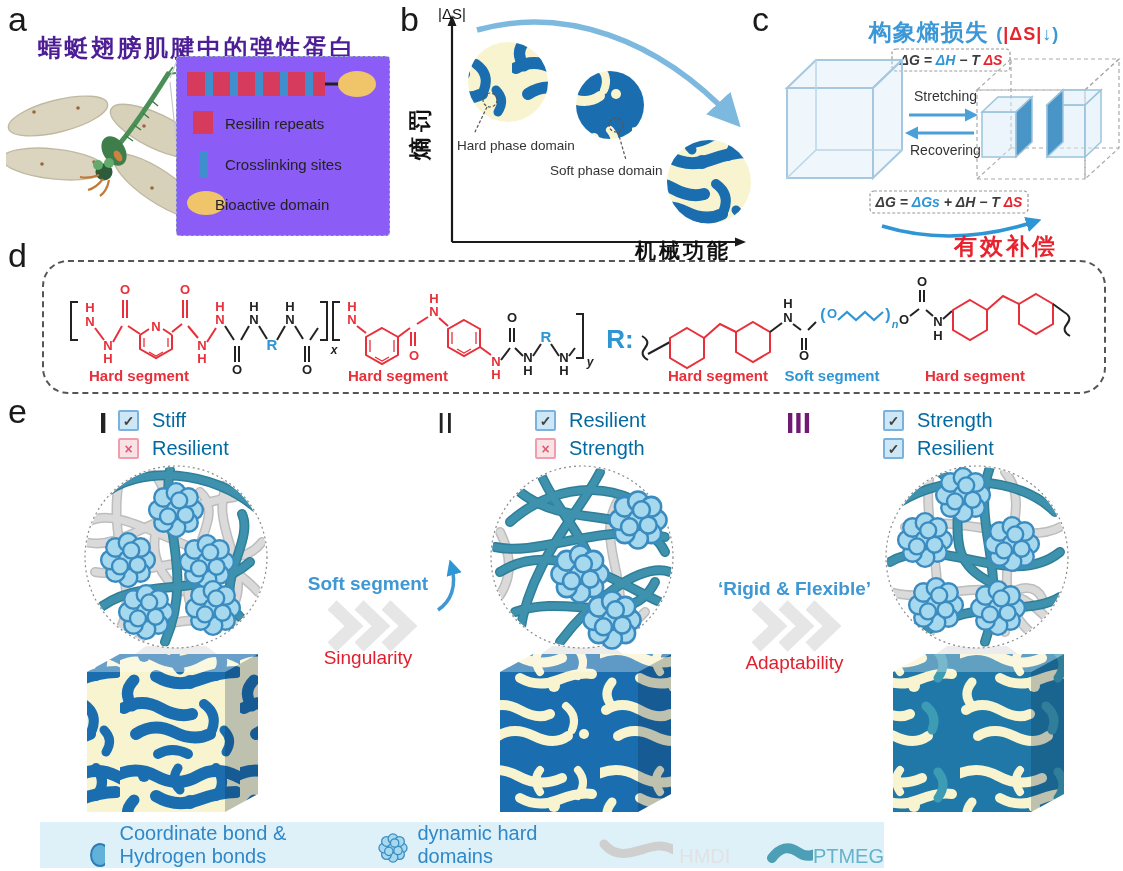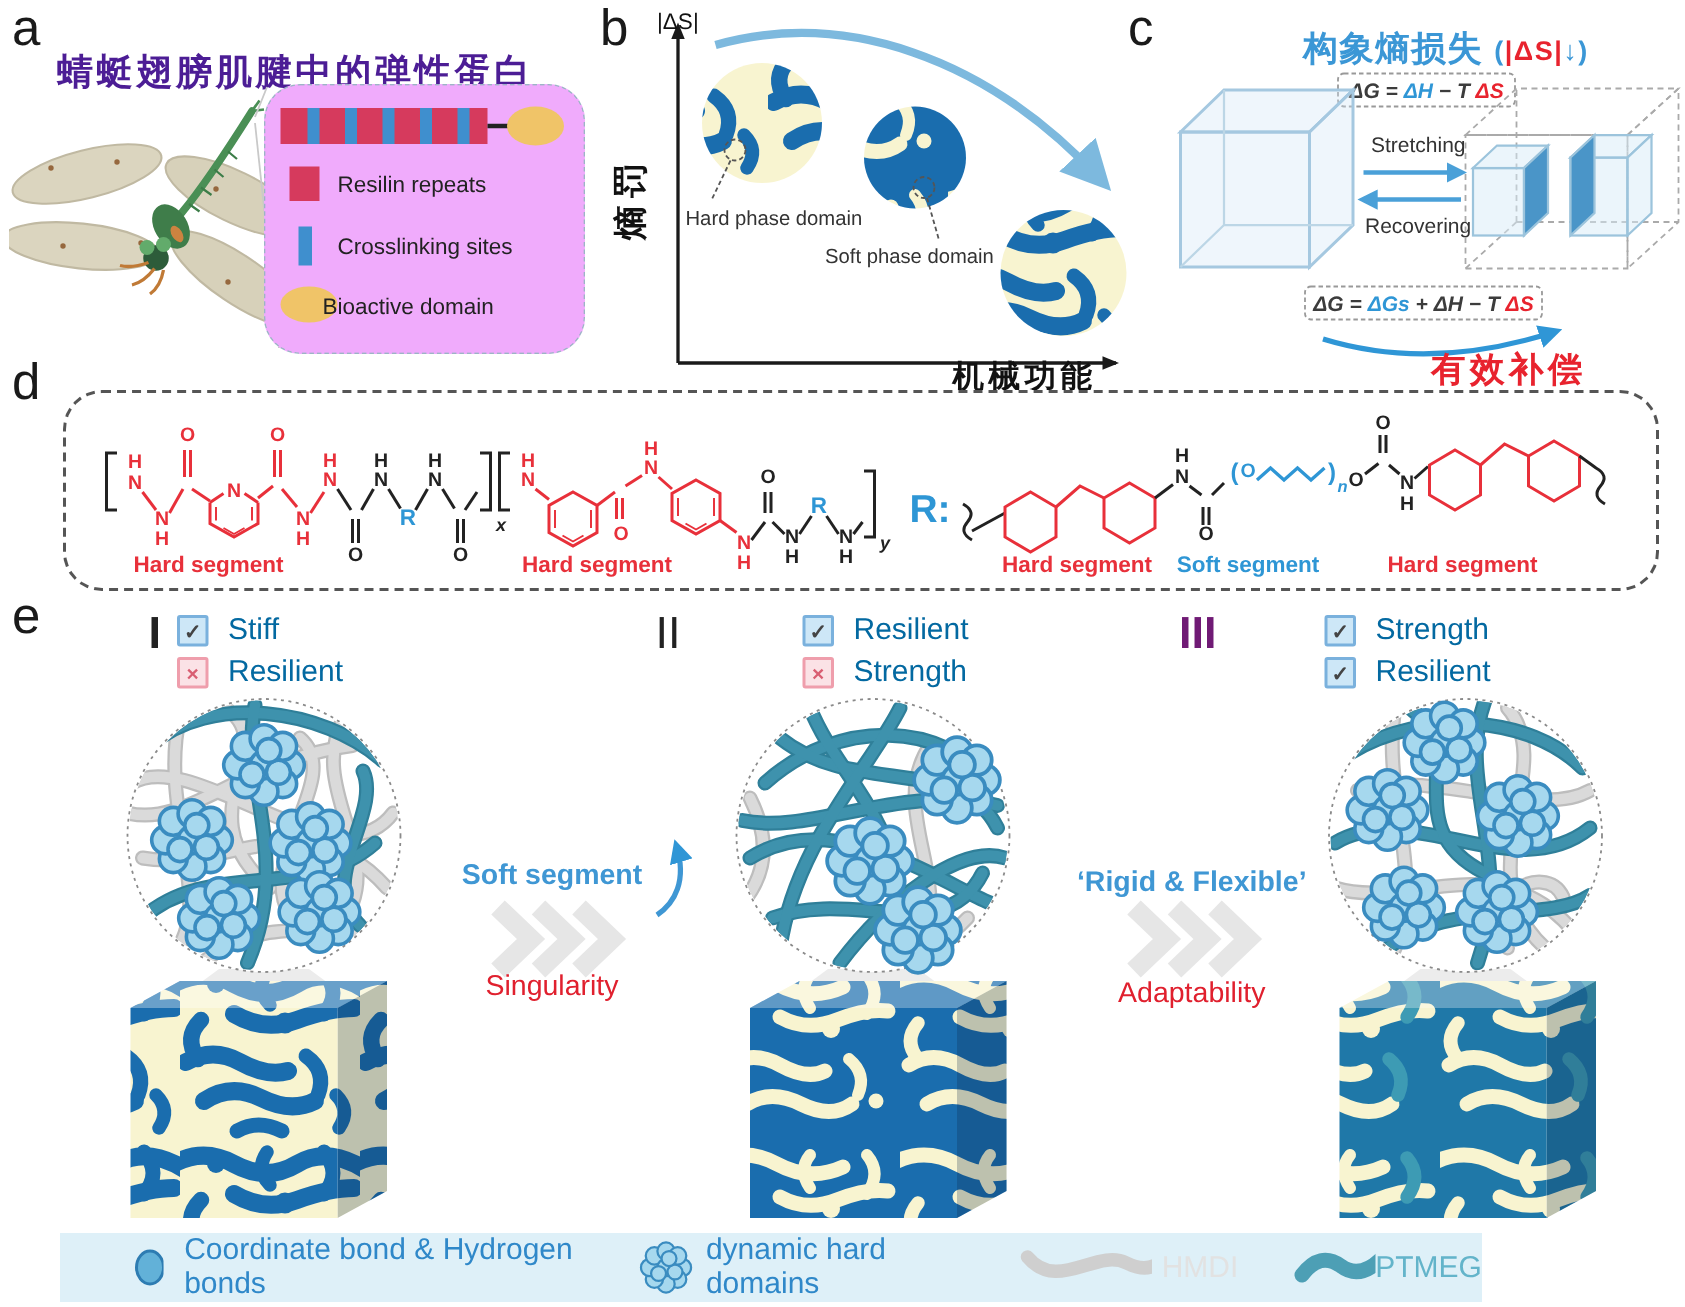--- a/index.html
+++ b/index.html
@@ -131,21 +131,21 @@
     <circle cx="92" cy="119" r="5" fill="#62ab6b"></circle>
     <circle cx="103" cy="117" r="5" fill="#62ab6b"></circle>
     <path d="M97,133 q-7,9 -15,11 M103,134 q-2,11 -9,16 M93,129 q-11,4 -19,2" stroke="#c07a36" stroke-width="2.2" fill="none"></path>
   </g>
   <g stroke="#c9c9c9" stroke-width="1.2">
     <line x1="164" y1="32" x2="172" y2="12"></line>
     <line x1="164" y1="36" x2="180" y2="186"></line>
   </g>
 </svg>
 
-<div class="abs" style="left:176px;top:56px;width:212px;height:178px;background:#f0abfc;border:1.6px dashed #9cb4c6;border-radius:24px">
+<div class="abs" style="left:176px;top:56px;width:212px;height:178px;background:#8b5cf6;border:1.6px dashed #9cb4c6;border-radius:4px">
   <svg class="abs" style="left:8px;top:12px" width="196" height="30" viewBox="0 0 196 30">
     <rect x="2" y="3" width="138" height="24" fill="#d63a5d"></rect>
     <g fill="#3f8fce">
       <rect x="20" y="3" width="8" height="24"></rect>
           <rect x="45" y="3" width="8" height="24"></rect>
       <rect x="70" y="3" width="8" height="24"></rect>
           <rect x="95" y="3" width="8" height="24"></rect>
       <rect x="120" y="3" width="8" height="24"></rect>
     </g>
     <line x1="140" y1="15" x2="154" y2="15" stroke="#222" stroke-width="3"></line>
@@ -582,21 +582,21 @@
     <polyline points="810,203 832,224 810,245"></polyline>
   </g>
   <path d="M438,208 C450,200 458,185 451,162" stroke="#3f97d4" stroke-width="3.5" fill="none" marker-end="url(#arrB2)"></path>
 </svg>
 
 <div class="abs ttop" style="left:302px;top:573px;width:132px">Soft segment</div>
 <div class="abs tbot" style="left:302px;top:647px;width:132px">Singularity</div>
 <div class="abs ttop" style="left:712px;top:578px;width:165px">‘Rigid &amp; Flexible’</div>
 <div class="abs tbot" style="left:712px;top:652px;width:165px">Adaptability</div>
 
-<div class="abs" style="left:40px;top:822px;width:948px;height:46px;background:#def0f8;display:flex;align-items:center">
+<div class="abs" style="left:40px;top:822px;width:844px;height:46px;background:#def0f8;display:flex;align-items:flex-end">
   <svg width="24" height="26" style="margin-left:48px">
         <ellipse cx="12" cy="13" rx="9" ry="11" fill="#62b1d8" stroke="#2d7cb2" stroke-width="2"></ellipse>
       </svg>
   <div class="leglbl" style="margin-left:14px">Coordinate bond &amp; Hydrogen bonds</div>
   <svg width="44" height="40" style="margin-left:26px" viewBox="-22 -20 44 40">
         <use href="#clusterG" transform="scale(1.15)"></use>
       </svg>
   <div class="leglbl" style="margin-left:8px">dynamic hard domains</div>
   <svg width="104" height="34" style="margin-left:34px">
         <path d="M6,10 C26,34 52,4 72,14 q16,8 26,-4" stroke="#cfcfcf" stroke-width="9" fill="none" stroke-linecap="round"></path>

